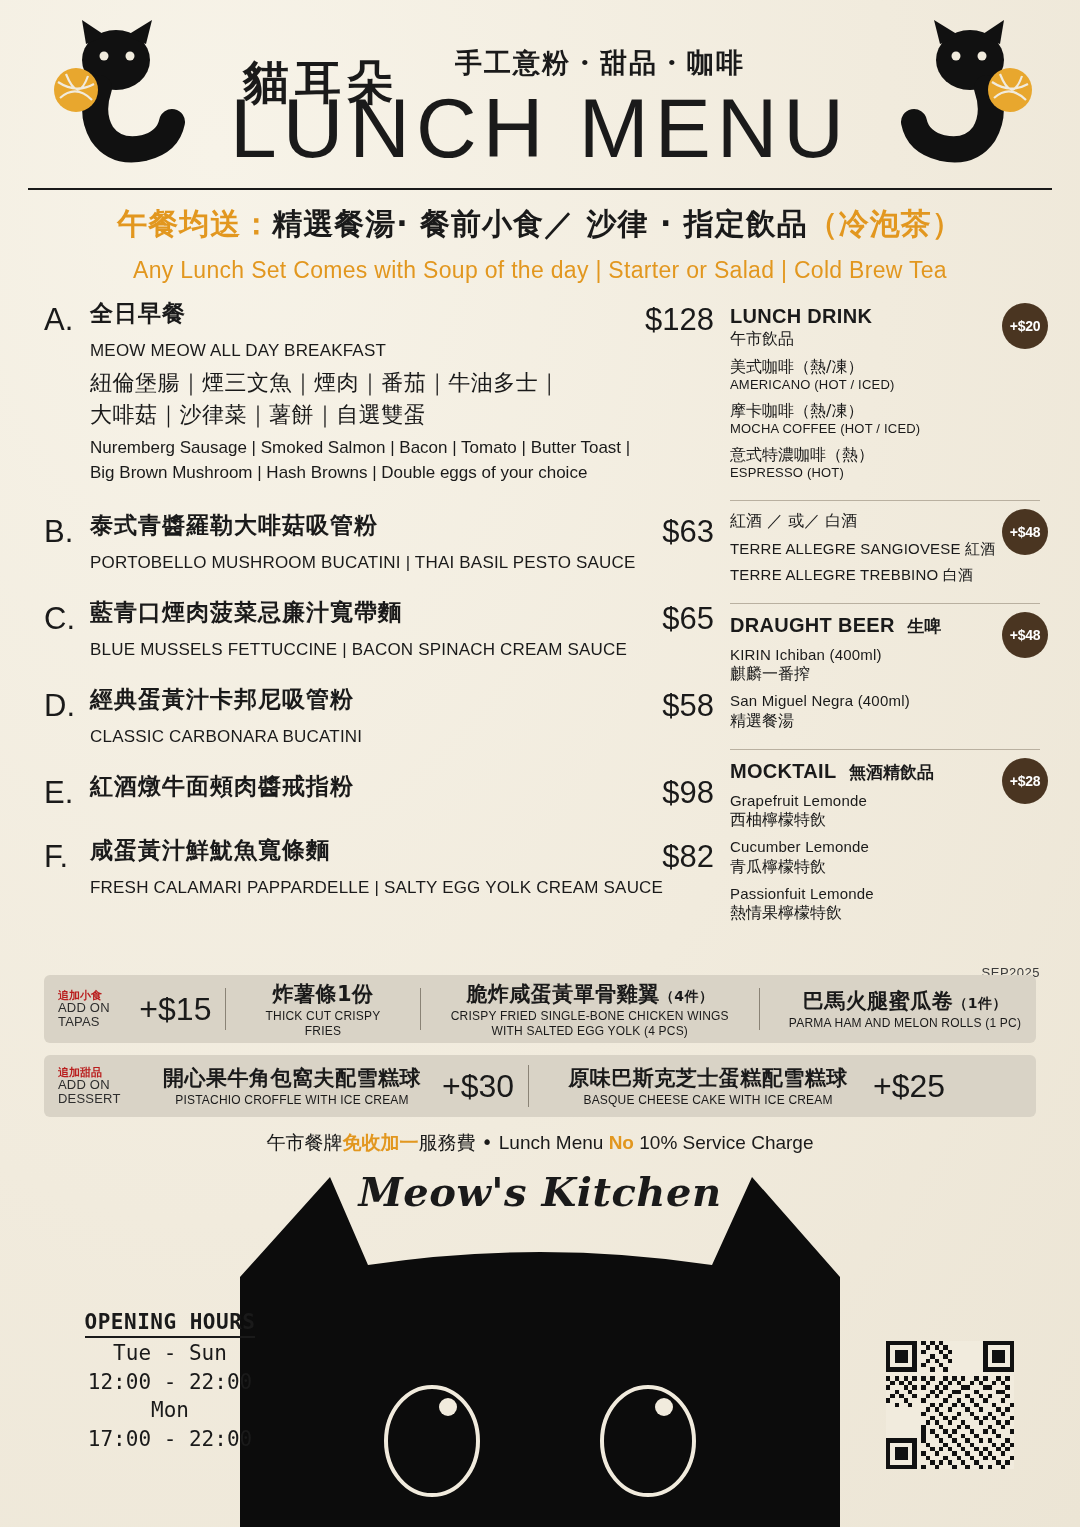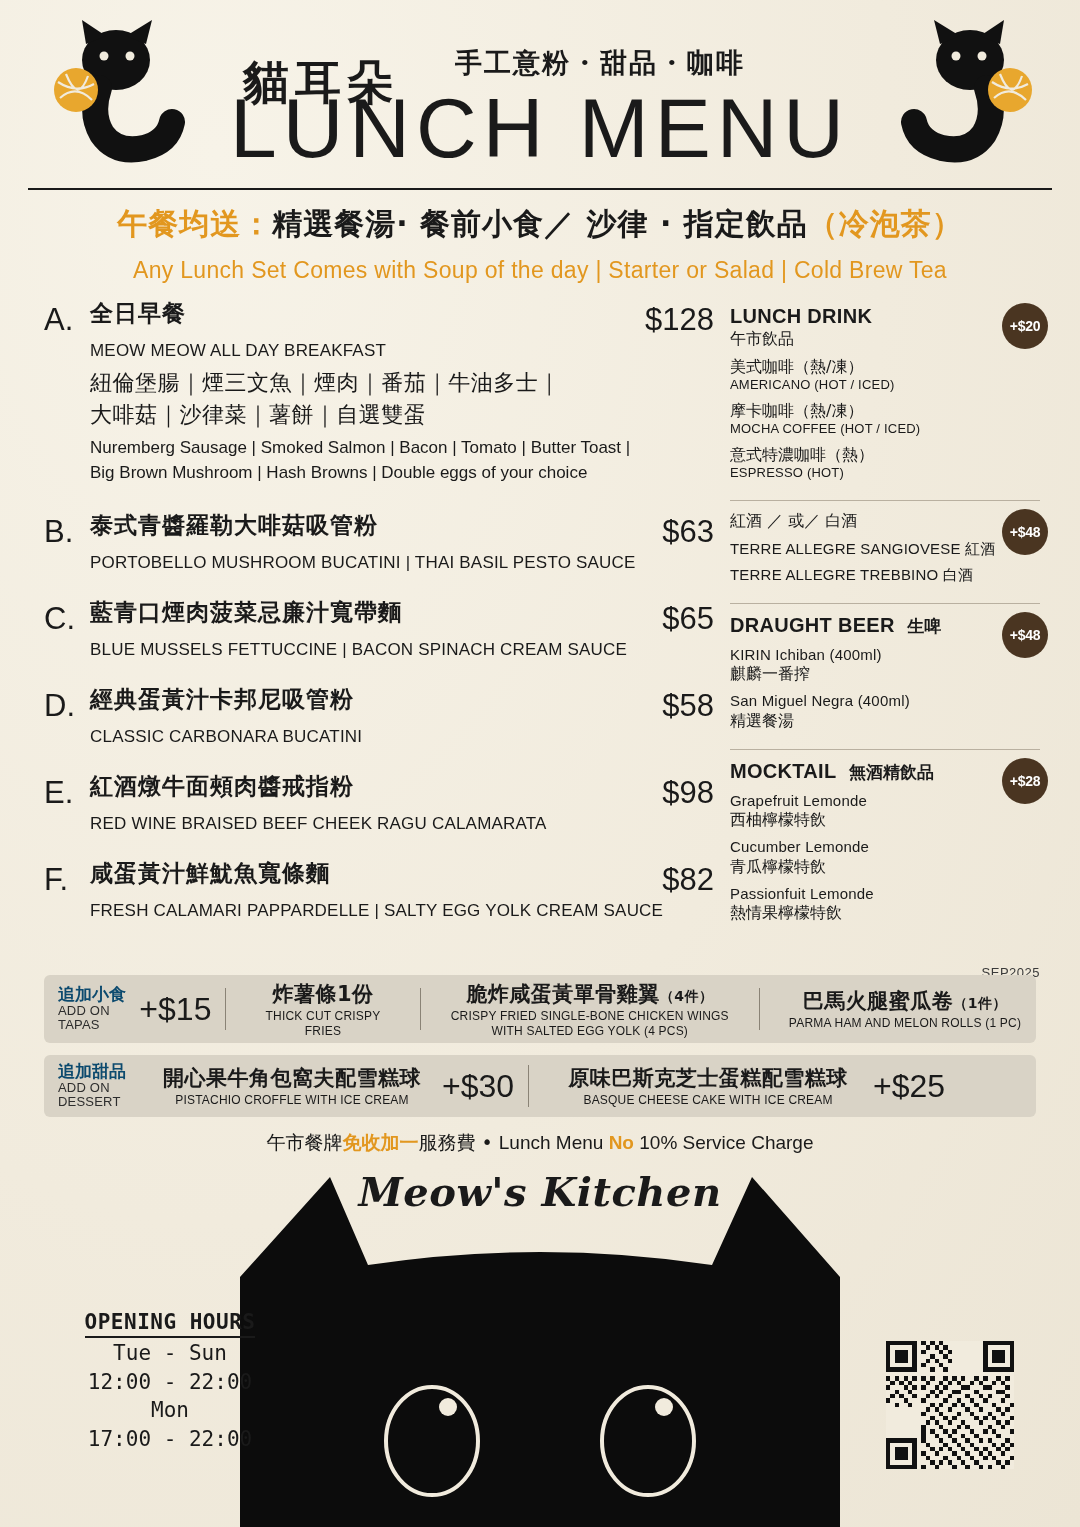--- a/index.html
+++ b/index.html
@@ -125,21 +125,21 @@
     background: #d9d3c6; border-radius: 6px;
     display: flex; align-items: center;
   }
   .addon.tapas { top: 975px; height: 68px; }
   .addon.dessert { top: 1055px; height: 62px; }
   .addon-label {
     width: 98px; padding-left: 14px; line-height: 1.05;
   }
   .addon-label .cn {
     font-family: "DejaVu Sans", sans-serif;
-    font-size: 17px; font-weight: bold; color: #0c4a6e;
+    font-size: 11px; font-weight: bold; color: #b91c1c;
   }
   .addon-label .en { font-size: 13px; color: #2d2d2d; letter-spacing: 0.2px; }
   .addon-price { font-size: 32px; font-weight: 300; white-space: nowrap; }
   .vsep { width: 1px; height: 42px; background: #8d8madd; background: #8a8376; margin: 0 14px; }
   .addon-item { text-align: center; padding: 0 8px; }
   .addon-item .cn {
     font-family: "DejaVu Sans", sans-serif;
     font-size: 21px; font-weight: bold; letter-spacing: 0.5px;
   }
   .addon-item .cn small { font-size: 14px; font-weight: bold; }
@@ -261,21 +261,20 @@
       </div>
       <div class="item-en">CLASSIC CARBONARA BUCATINI</div>
     </div>
 
     <div class="item" style="margin-top:26px">
       <div class="item-head">
         <div class="item-letter">E.</div>
         <div class="item-cn">紅酒燉牛面頰肉醬戒指粉</div>
         <div class="item-price">$98</div>
       </div>
-      <div class="item-en">RED WINE BRAISED BEEF CHEEK RAGU CALAMARATA</div>
     </div>
 
     <div class="item" style="margin-top:26px">
       <div class="item-head">
         <div class="item-letter">F.</div>
         <div class="item-cn">咸蛋黃汁鮮魷魚寬條麵</div>
         <div class="item-price">$82</div>
       </div>
       <div class="item-en">FRESH CALAMARI PAPPARDELLE | SALTY EGG YOLK CREAM SAUCE</div>
     </div>

